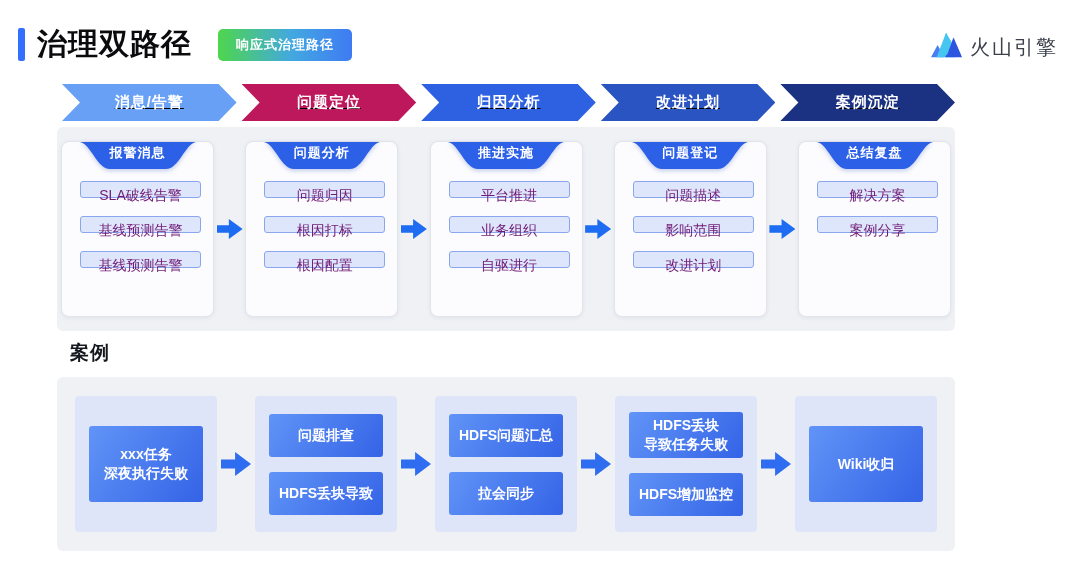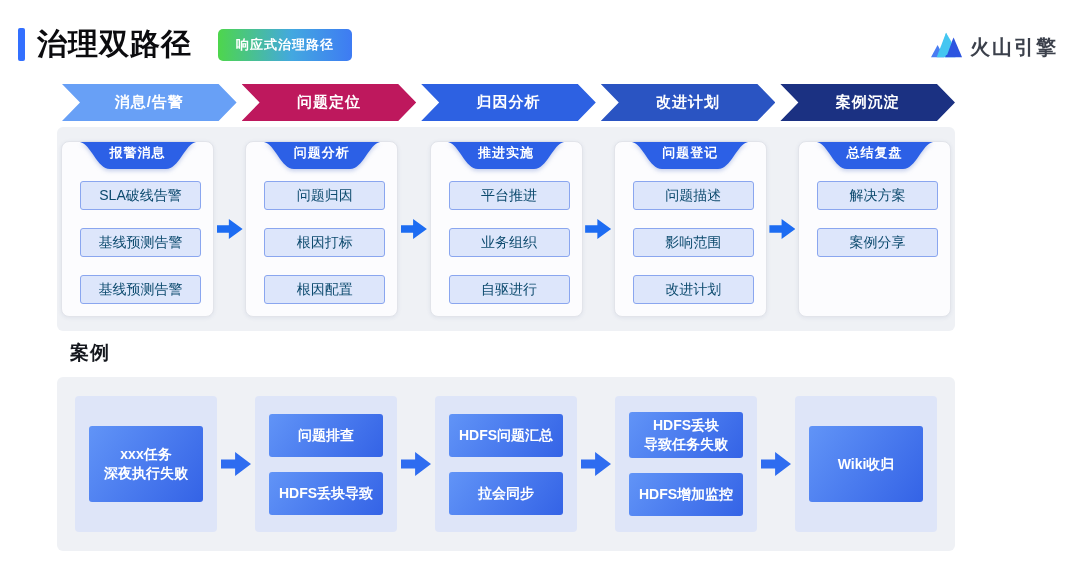--- a/index.html
+++ b/index.html
@@ -8,42 +8,42 @@
   .page { position:relative; width:1080px; height:583px; background:#ffffff; overflow:hidden; }
 
   
   .title-wrap { position:absolute; left:18px; top:24px; display:flex; align-items:center; }
   .accent-bar { width:7px; height:33px; background:#3370ff; border-radius:2px; }
   .page-title { margin-left:12px; font-size:30px; font-weight:900; color:#0b0b0e; letter-spacing:1px; }
   .path-badge { margin-left:26px; height:27px; padding:16px 18px; display:flex; align-items:center;
     border-radius:5px; background:linear-gradient(90deg,#4ed64c 0%,#43a8e0 55%,#3e7bf3 100%);
     color:#fff; font-size:13px; font-weight:bold; letter-spacing:1px; }
   .logo-wrap { position:absolute; right:22px; top:30px; display:flex; align-items:center; gap:7px; }
-  .logo-text { font-size:20px; font-weight:700; color:#3b404b; letter-spacing:2px; }
+  .logo-text { font-size:20px; font-weight:400; color:#3b404b; letter-spacing:2px; }
 
   
-  .banner { position:absolute; left:62px; top:84px; width:893px; height:37px; display:flex; gap:5px; }
+  .banner { position:absolute; left:62px; top:84px; width:893px; height:37px; display:flex; gap:5px;text-decoration:underline; }
   .stage { flex:1 1 0; display:flex; align-items:center; justify-content:center;
     color:#fff; font-size:15px; font-weight:bold; letter-spacing:1px;
     clip-path:polygon(0 0, calc(100% - 18px) 0, 100% 50%, calc(100% - 18px) 100%, 0 100%, 18px 50%); }
 
   
   .panel-top { position:absolute; left:57px; top:127px; width:898px; height:204px;
     background:#eff1f5; border-radius:6px; display:flex; align-items:center;
     justify-content:space-between; padding:0 4px; }
   .card { width:153px; height:176px; background:#fcfcfe; border:1px solid #e2e4ea; border-radius:8px;
     box-shadow:0 1px 4px rgba(40,60,120,.08); position:relative; }
   .ribbon { position:absolute; left:50%; transform:translateX(-50%); top:0; width:116px; height:27px; }
   .ribbon svg { display:block; filter:drop-shadow(0 2px 2px rgba(30,70,180,.25)); }
   .ribbon-label { position:absolute; left:0; top:2px; width:100%; text-align:center;
     color:#fff; font-size:13px; font-weight:bold; letter-spacing:1px; }
   .card-items { position:absolute; left:12px; right:12px; top:39px; display:flex;
     flex-direction:column; gap:18px; }
-  .card-item { height:29px; line-height:27px; text-align:center; background:#dde6fb;
-    border:1px solid #8aa6ef; border-radius:3px; font-size:14px; color:#0c4a6e;margin-left:6px; }
+  .card-item { height:17px; line-height:27px; text-align:center; background:#dde6fb;
+    border:1px solid #8aa6ef; border-radius:3px; font-size:14px; color:#701a75;margin-left:6px; }
 
   
   .arrow { clip-path:polygon(0 31%,47% 31%,47% 0,100% 50%,47% 100%,47% 69%,0 69%); flex:none; }
   .flow-arrow { width:26px; height:20px; background:#1d6cf2; }
   .case-arrow { width:30px; height:24px; background:#2e6cf0; }
 
   
   .case-heading { position:absolute; left:70px; top:340px; font-size:19px; font-weight:700; color:#14171d; letter-spacing:1px; }
   .panel-bottom { position:absolute; left:57px; top:377px; width:898px; height:174px;
     background:#eff1f5; border-radius:6px; display:flex; align-items:center;

